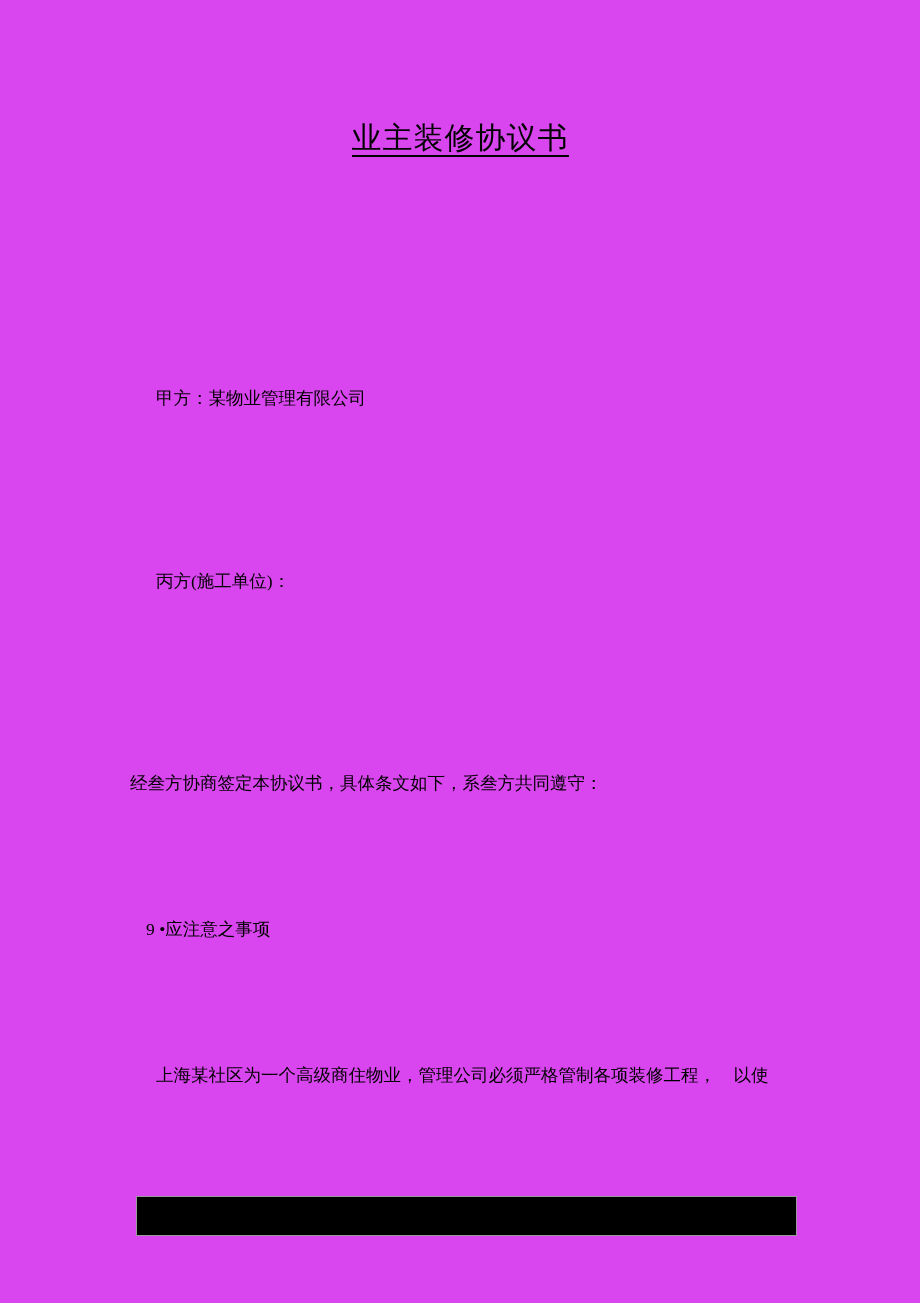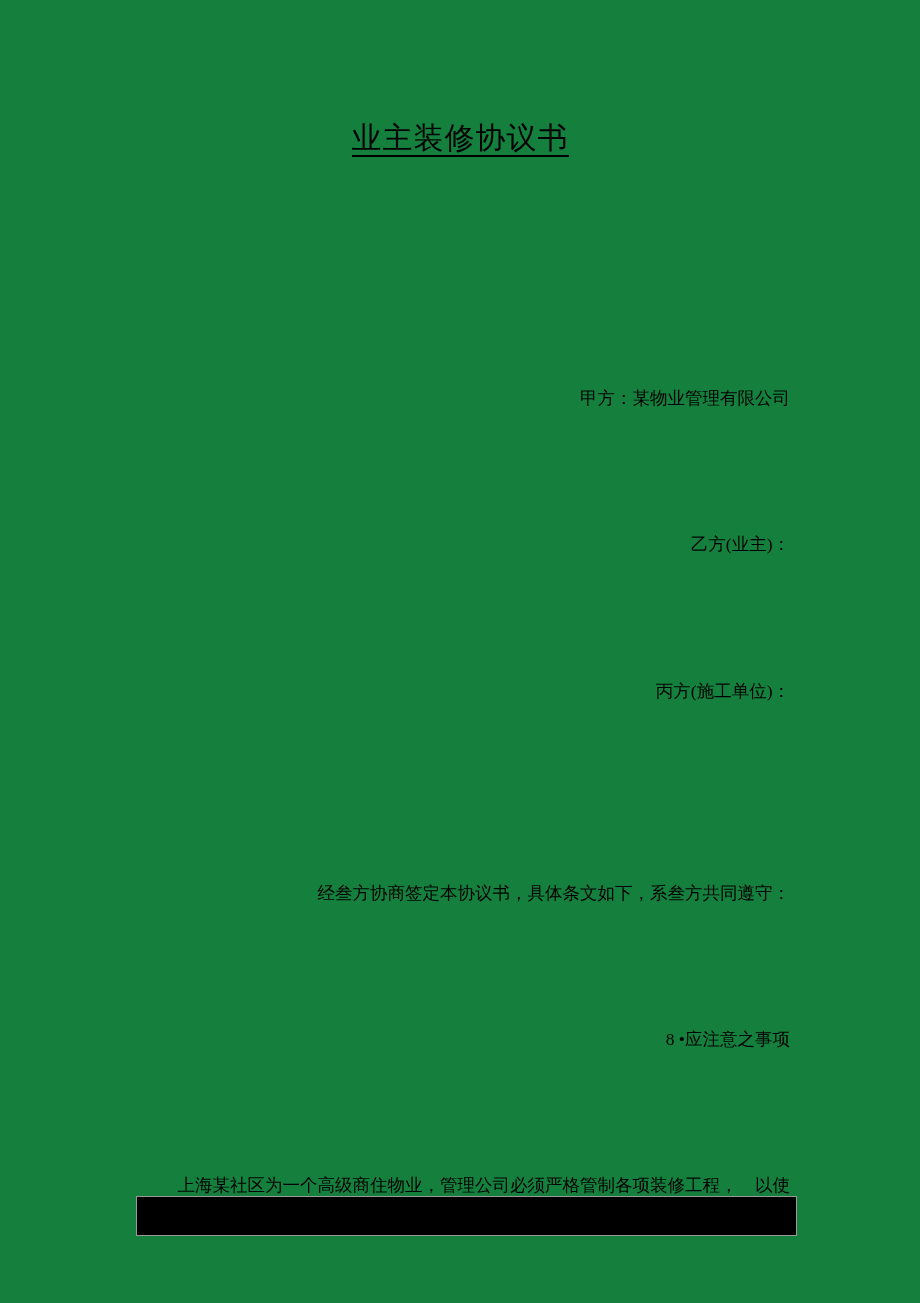--- a/index.html
+++ b/index.html
@@ -4,21 +4,21 @@
 <style>
   html, body {
     margin: 0;
     padding: 0;
     background: #ffffff;
   }
   .page {
     position: relative;
     width: 920px;
     height: 1303px;
-    background: #15803d;
+    background: #d946ef;
     overflow: hidden;
     font-family: "Liberation Serif", "DejaVu Serif", serif;
     color: #000000;
   }
   .title {
     margin: 0;
     padding-top: 121px;
     text-align: center;
     font-size: 30px;
     line-height: 33px;
@@ -29,21 +29,21 @@
     border-bottom: 2px solid #000000;
     padding-bottom: 1px;
   }
   .body-text {
     margin-top: 116px;
     padding: 0 130px;
     font-size: 17.5px;
     line-height: 36.6px;
     white-space: pre;
   }
-  .line { min-height: 36.6px; text-align: right; }
+  .line { min-height: 36.6px; }
   .l-indent  { text-indent: 26px; }
   .l-flush   { text-indent: 0; margin-top: 19px; }
   .l-heading { text-indent: 16px; }
   .redaction-bar {
     position: absolute;
     left: 136px;
     top: 1196px;
     width: 659px;
     height: 38px;
     background: #000000;
@@ -54,28 +54,27 @@
 <body>
 
 <div class="page">
 
   <h1 class="title"><span class="title-text">业主装修协议书</span></h1>
 
   <div class="body-text">
 
     <div class="line l-indent">甲方：某物业管理有限公司</div>
 
-    <div class="line l-indent">乙方(业主)：</div>
 
     <div class="line l-indent">丙方(施工单位)：</div>
 
 
     <div class="line l-flush">经叁方协商签定本协议书，具体条文如下，系叁方共同遵守：</div>
 
-    <div class="line l-heading">8 •应注意之事项</div>
+    <div class="line l-heading">9 •应注意之事项</div>
 
     <div class="line l-indent">上海某社区为一个高级商住物业，管理公司必须严格管制各项装修工程，　以使</div>
 
     
 
     
 
     
 
     

